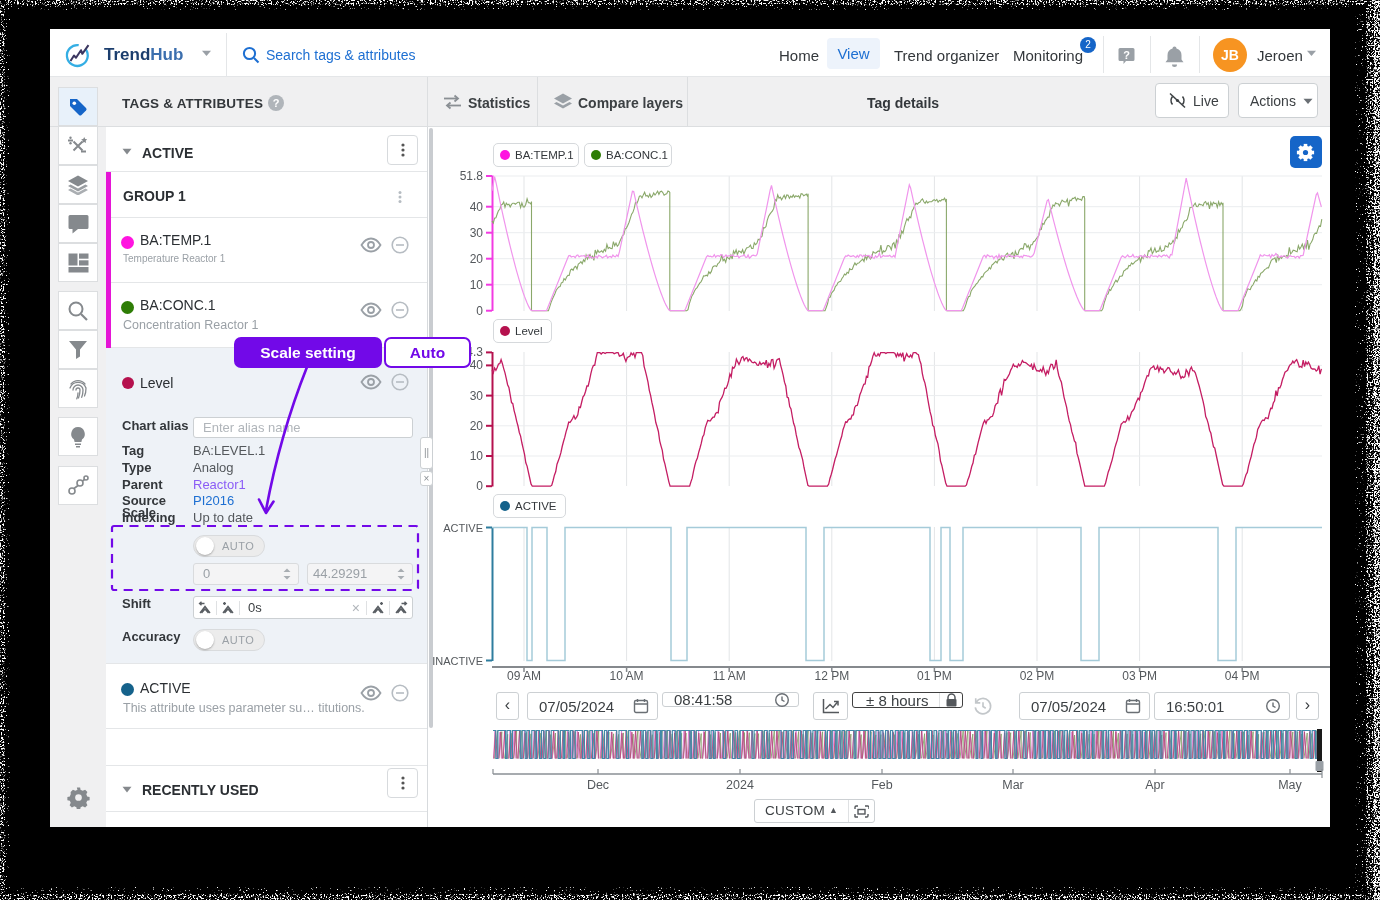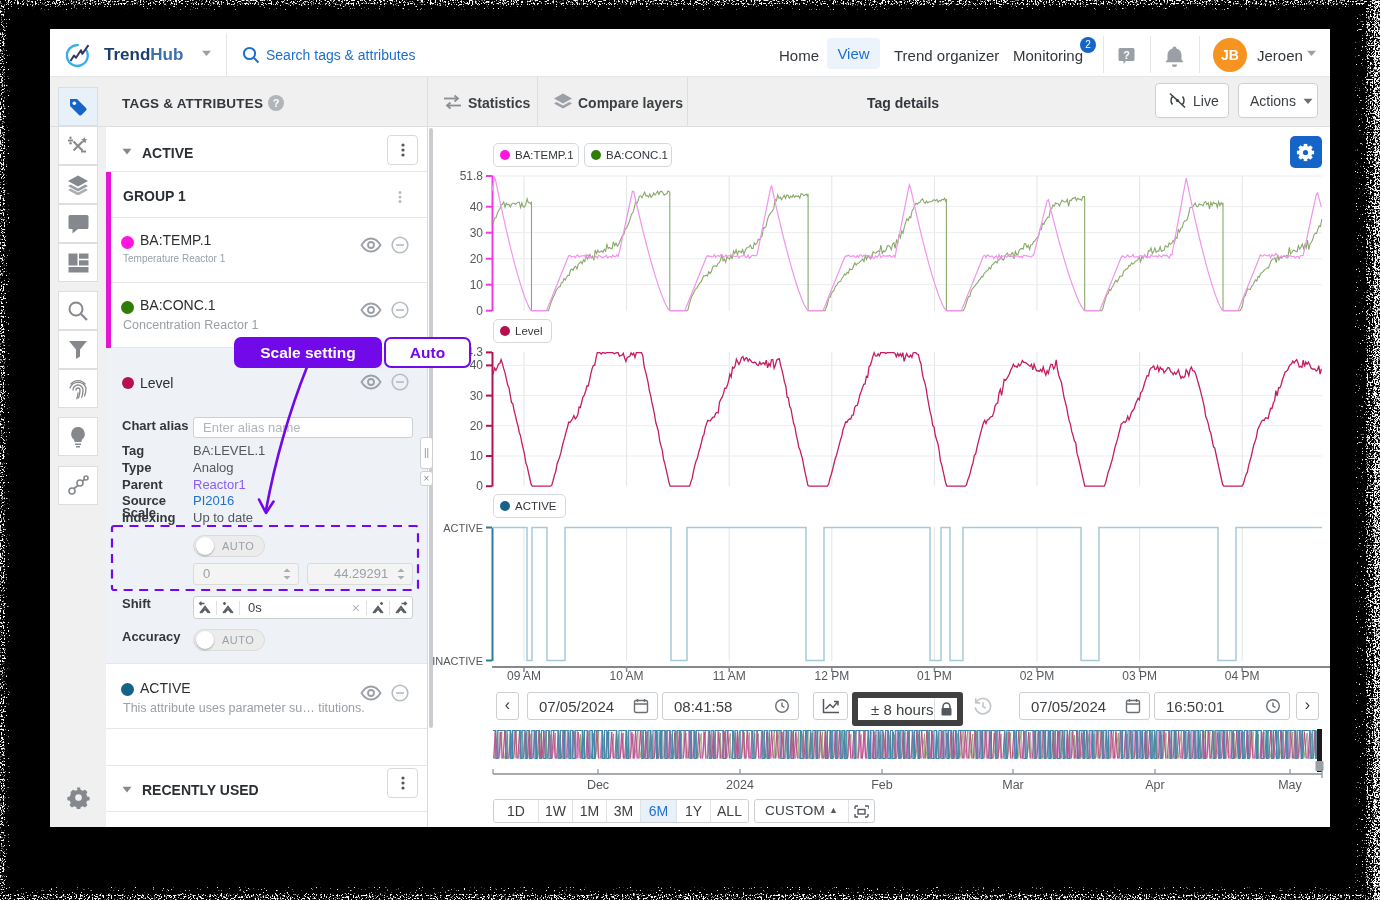--- a/index.html
+++ b/index.html
@@ -232,21 +232,21 @@
 <div class="ab" style="left:143px;top:481.2px;font-size:13px;color:#54585c">Up to date</div>
 <div class="ab lbl" style="left:72px;top:476px">Scale</div>
 <div class="ab" style="left:143px;top:506px;width:72px;height:22px;border-radius:11px;background:#ececec;border:1px solid #d9dbdd">
       <div style="position:absolute;left:2px;top:1px;width:18px;height:18px;border-radius:50%;background:#fff;box-shadow:0 1px 2px rgba(0,0,0,.3)"></div>
       <div style="position:absolute;left:28px;top:4px;font-size:11px;color:#9aa0a6;letter-spacing:.5px">AUTO</div>
     </div>
 <div class="ab" style="left:143px;top:534px;width:106px;height:22px;background:#f4f4f5;border:1px solid #d9dbdd;border-radius:3px;font-size:13px;color:#9aa0a6;line-height:20px;padding-left:9px">0<svg width="10" height="14" viewBox="0 0 10 14" style="position:absolute;right:6px;top:3px">
         <path d="M1.5 5 L5 1.5 L8.5 5 Z" fill="#a8adb2"></path>
         <path d="M1.5 9 L5 12.5 L8.5 9 Z" fill="#a8adb2"></path>
       </svg></div>
-<div class="ab" style="left:257px;top:534px;width:106px;height:22px;background:#f4f4f5;border:1px solid #d9dbdd;border-radius:3px;font-size:13px;color:#9aa0a6;line-height:20px;padding-left:26px">44.29291<svg width="10" height="14" viewBox="0 0 10 14" style="position:absolute;right:6px;top:3px">
+<div class="ab" style="left:257px;top:534px;width:106px;height:22px;background:#f4f4f5;border:1px solid #d9dbdd;border-radius:3px;font-size:13px;color:#9aa0a6;line-height:20px;padding-left:5px">44.29291<svg width="10" height="14" viewBox="0 0 10 14" style="position:absolute;right:6px;top:3px">
         <path d="M1.5 5 L5 1.5 L8.5 5 Z" fill="#a8adb2"></path>
         <path d="M1.5 9 L5 12.5 L8.5 9 Z" fill="#a8adb2"></path>
       </svg></div>
 <div class="ab lbl" style="left:72px;top:567px">Shift</div>
 <div class="ab" style="left:143px;top:567px;width:220px;height:23px;background:#fff;border:1px solid #ccd0d3;border-radius:3px;display:flex;align-items:center">
       <div style="width:23px;border-right:1px solid #dfe1e3;display:flex;justify-content:center">
         <svg width="14" height="14" viewBox="0 0 14 14">
           <g transform="scale(-1,1)" transform-origin="7 7" stroke="#595e63" fill="none" stroke-width="1.4">
             <path d="M2 12 L7 5.5 L12 12 M3.5 12 L7 8 L10.5 12"></path>
             <path d="M7.5 2.5 h5 m-2 -1.8 l2 1.8 l-2 1.8" stroke-width="1.3" fill="none"></path>
@@ -455,41 +455,41 @@
       <span style="font-size:15px;color:#3c4043;padding-left:11px;flex:1">07/05/2024</span>
       <span style="padding-right:8px;display:flex">
         <svg width="16" height="16" viewBox="0 0 16 16">
           <g stroke="#6a6f74" stroke-width="1.4" fill="none">
             <rect x="1.5" y="2.5" width="13" height="12" rx="1.5"></rect>
             <path d="M1.5 6 H14.5 M4.5 1 v3 M11.5 1 v3"></path>
           </g>
         </svg>
       </span>
     </div>
-<div class="ab" style="left:612px;top:663px;width:137px;height:28px;background:#fff;border:1px solid #ccd0d3;border-radius:3px;display:flex;align-items:center;">
+<div class="ab" style="left:612px;top:663px;width:137px;height:15px;background:#fff;border:1px solid #ccd0d3;border-radius:3px;display:flex;align-items:center;">
       <span style="font-size:15px;color:#3c4043;padding-left:11px;flex:1">08:41:58</span>
       <span style="padding-right:8px;display:flex">
         <svg width="16" height="16" viewBox="0 0 16 16">
           <circle cx="8" cy="8" r="6.3" fill="none" stroke="#6a6f74" stroke-width="1.4"></circle>
           <path d="M8 4.5 V8 L10.5 9.5" stroke="#6a6f74" stroke-width="1.4" fill="none"></path>
         </svg>
       </span>
     </div>
 <div class="ab" style="left:763px;top:663px;width:35px;height:28px;background:#fff;border:1px solid #ccd0d3;border-radius:3px;display:flex;align-items:center;">
       <span style="margin:0 auto;display:flex">
         <svg width="18" height="16" viewBox="0 0 18 16">
           <g stroke="#54585c" stroke-width="1.5" fill="none">
             <path d="M1.5 1 V14.5 H17"></path>
             <path d="M3.5 11 L8 6.5 L11 9.5 L15.5 4"></path>
             <path d="M12 3.5 h4 v4"></path>
           </g>
         </svg>
       </span>
     </div>
-<div class="ab" style="left:802px;top:663px;width:111px;height:34px;background:#fff;border:6px solid #404040;border-radius:3px;display:flex;align-items:center;">
+<div class="ab" style="left:802px;top:663px;width:111px;height:16px;background:#fff;border:1px solid #404040;border-radius:3px;display:flex;align-items:center;">
       <span style="font-size:15px;color:#3c4043;padding-left:13px;flex:1">± 8 hours</span>
       <span style="width:23px;border-left:1px solid #dfe1e3;height:100%;display:flex;align-items:center;justify-content:center">
         <svg width="13" height="15" viewBox="0 0 13 15">
           <path d="M3 6 V4.5 a3.5 3.5 0 0 1 7 0 V6" fill="none" stroke="#54585c" stroke-width="1.5"></path>
           <rect x="1.5" y="6" width="10" height="7.5" rx="1" fill="#54585c"></rect>
         </svg>
       </span>
     </div>
 <div class="ab" style="left:923px;top:667px"><svg width="20" height="20" viewBox="0 0 22 22">
         <g stroke="#c3c7ca" stroke-width="1.8" fill="none">
@@ -536,29 +536,20 @@
       <path d="M445 49 V44" stroke="#8a8f94" stroke-width="1.2"></path>
       <text x="445" y="64" font-size="12.5" fill="#54585c" text-anchor="middle">Feb</text>
       <path d="M576 49 V44" stroke="#8a8f94" stroke-width="1.2"></path>
       <text x="576" y="64" font-size="12.5" fill="#54585c" text-anchor="middle">Mar</text>
       <path d="M718 49 V44" stroke="#8a8f94" stroke-width="1.2"></path>
       <text x="718" y="64" font-size="12.5" fill="#54585c" text-anchor="middle">Apr</text>
       <path d="M853 49 V44" stroke="#8a8f94" stroke-width="1.2"></path>
       <text x="853" y="64" font-size="12.5" fill="#54585c" text-anchor="middle">May</text>
       <path d="M56 44 V49 M885 44 V53" stroke="#8a8f94" stroke-width="1.2"></path>
     </svg>
-<div class="ab" style="left:443px;top:770px;height:24px;display:flex;border:1px solid #ccd0d3;border-radius:3px;overflow:hidden">
-      <div style="width:44px;text-align:center;line-height:22px;font-size:14px;color:#3c4043;background:#fff;">1D</div>
-      <div style="width:34px;text-align:center;line-height:22px;font-size:14px;color:#3c4043;background:#fff;border-left:1px solid #dfe1e3;">1W</div>
-      <div style="width:34px;text-align:center;line-height:22px;font-size:14px;color:#3c4043;background:#fff;border-left:1px solid #dfe1e3;">1M</div>
-      <div style="width:34px;text-align:center;line-height:22px;font-size:14px;color:#3c4043;background:#fff;border-left:1px solid #dfe1e3;">3M</div>
-      <div style="width:36px;text-align:center;line-height:22px;font-size:14px;color:#1d6fd2;background:#e8f1fa;border-left:1px solid #dfe1e3;">6M</div>
-      <div style="width:34px;text-align:center;line-height:22px;font-size:14px;color:#3c4043;background:#fff;border-left:1px solid #dfe1e3;">1Y</div>
-      <div style="width:38px;text-align:center;line-height:22px;font-size:14px;color:#3c4043;background:#fff;border-left:1px solid #dfe1e3;">ALL</div>
-    </div>
 <div class="ab" style="left:704px;top:770px;height:24px;display:flex;border:1px solid #ccd0d3;border-radius:3px;overflow:hidden;background:#fff">
       <div style="padding:0 10px;line-height:22px;font-size:13.5px;color:#3c4043;letter-spacing:.3px">CUSTOM <span style="display:inline-block;transform:translateY(-2px);font-size:9px;color:#54585c">▲</span></div>
       <div style="width:26px;border-left:1px solid #dfe1e3;display:flex;align-items:center;justify-content:center">
         <svg width="15" height="13" viewBox="0 0 15 13">
           <g stroke="#54585c" stroke-width="1.4" fill="none">
             <path d="M1 4 V2.2 a1.2 1.2 0 0 1 1.2 -1.2 H4 M11 1 h2.8 a1.2 1.2 0 0 1 1.2 1.2 V4 M14 9 v1.8 a1.2 1.2 0 0 1 -1.2 1.2 H11 M4 12 H1.2 A1.2 1.2 0 0 1 1 10.8 V9"></path>
             <rect x="4" y="4.5" width="7" height="4.5"></rect>
           </g>
         </svg>
       </div>

